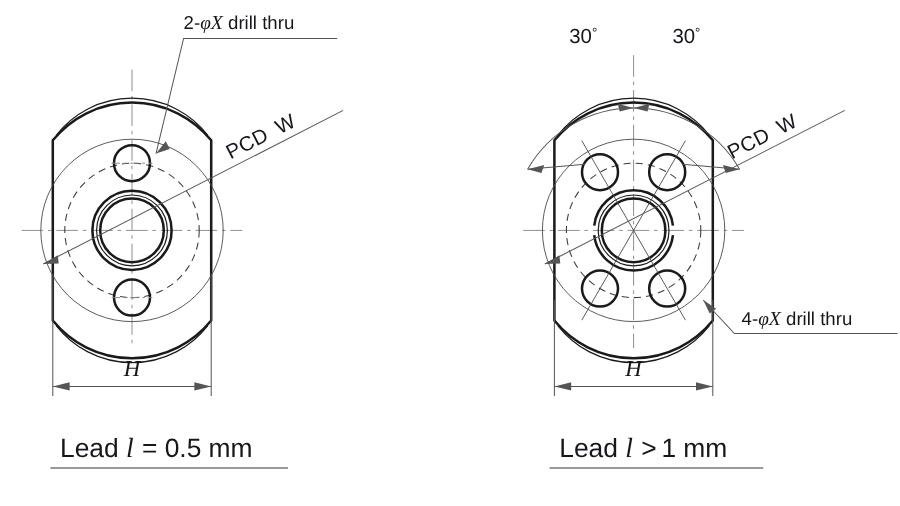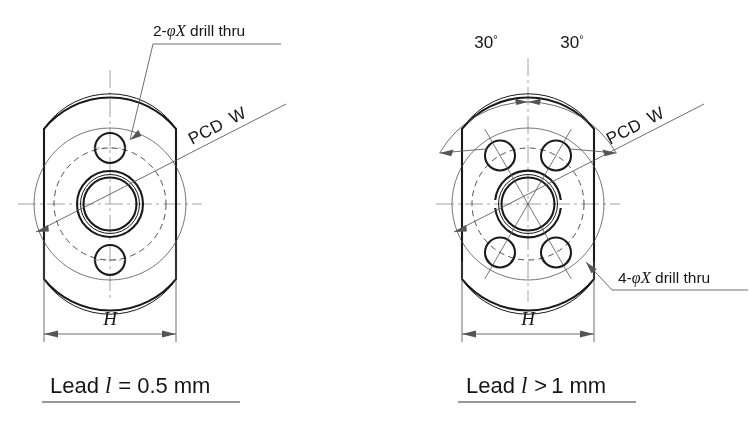--- a/index.html
+++ b/index.html
@@ -9,21 +9,21 @@
   }
   body {
     width: 750px;
     height: 422px;
     position: relative;
     overflow: hidden;
     font-family: "Liberation Sans", sans-serif;
   }
   #stage {
     position: absolute;
-    left: 0; top: 12px;
+    left: 0; top: 0;
     width: 750px; height: 330px;
   }
   svg.drawing {
     position: absolute;
     left: 0; top: 0;
     width: 750px;
     height: 422px;
     display: block;
   }
   

